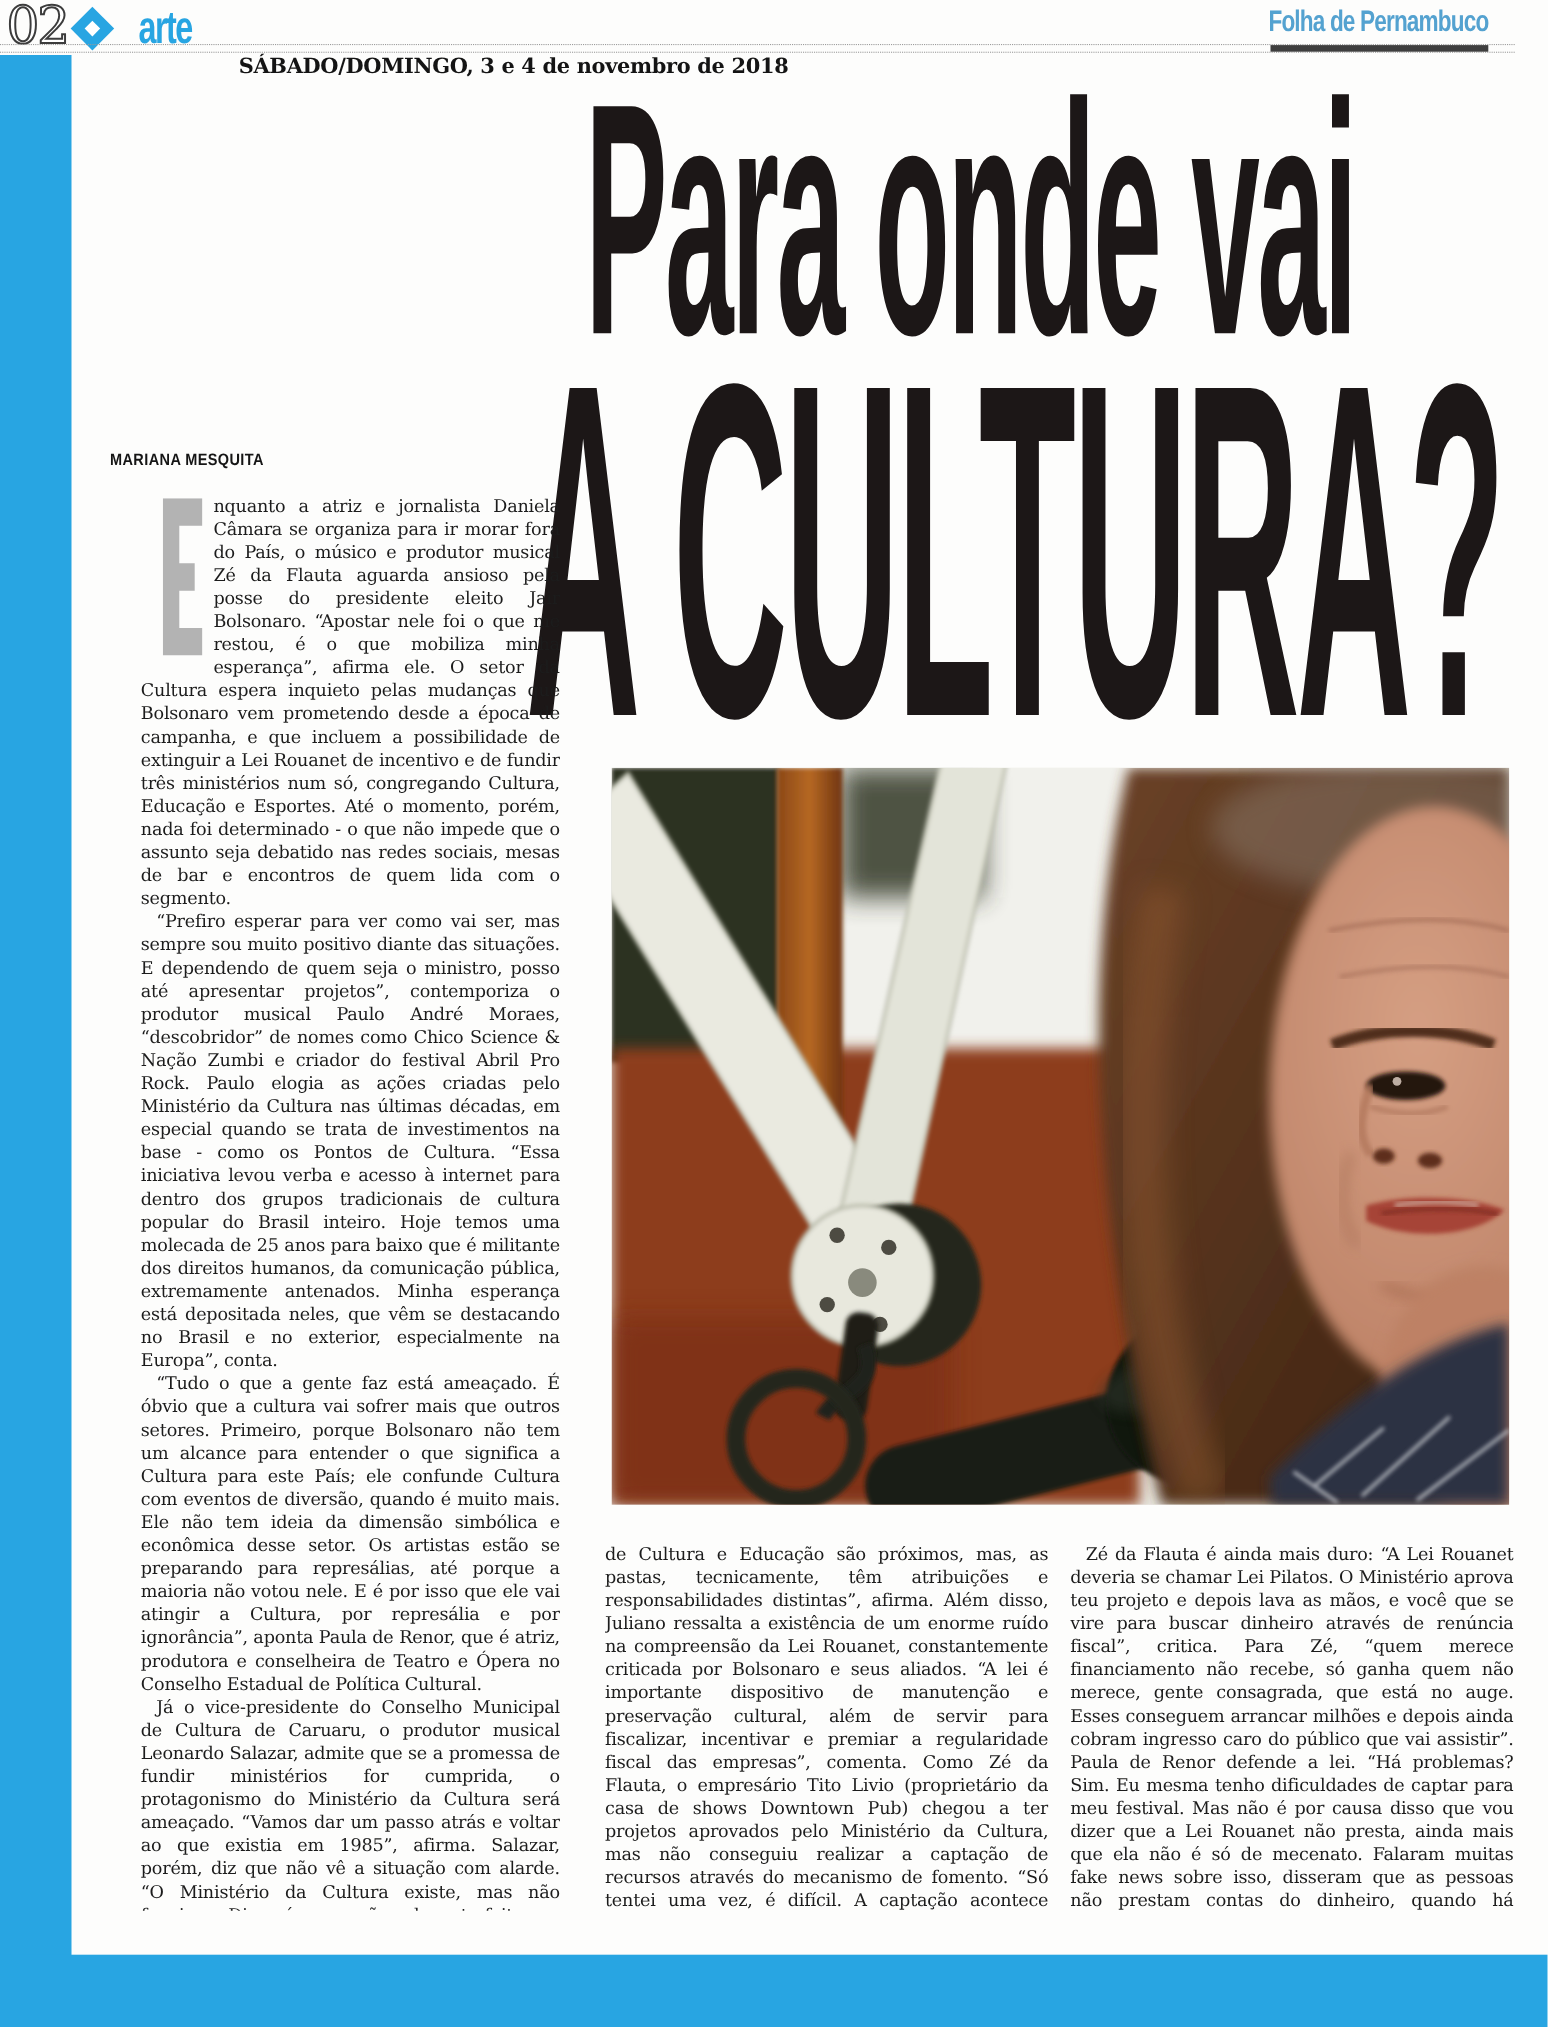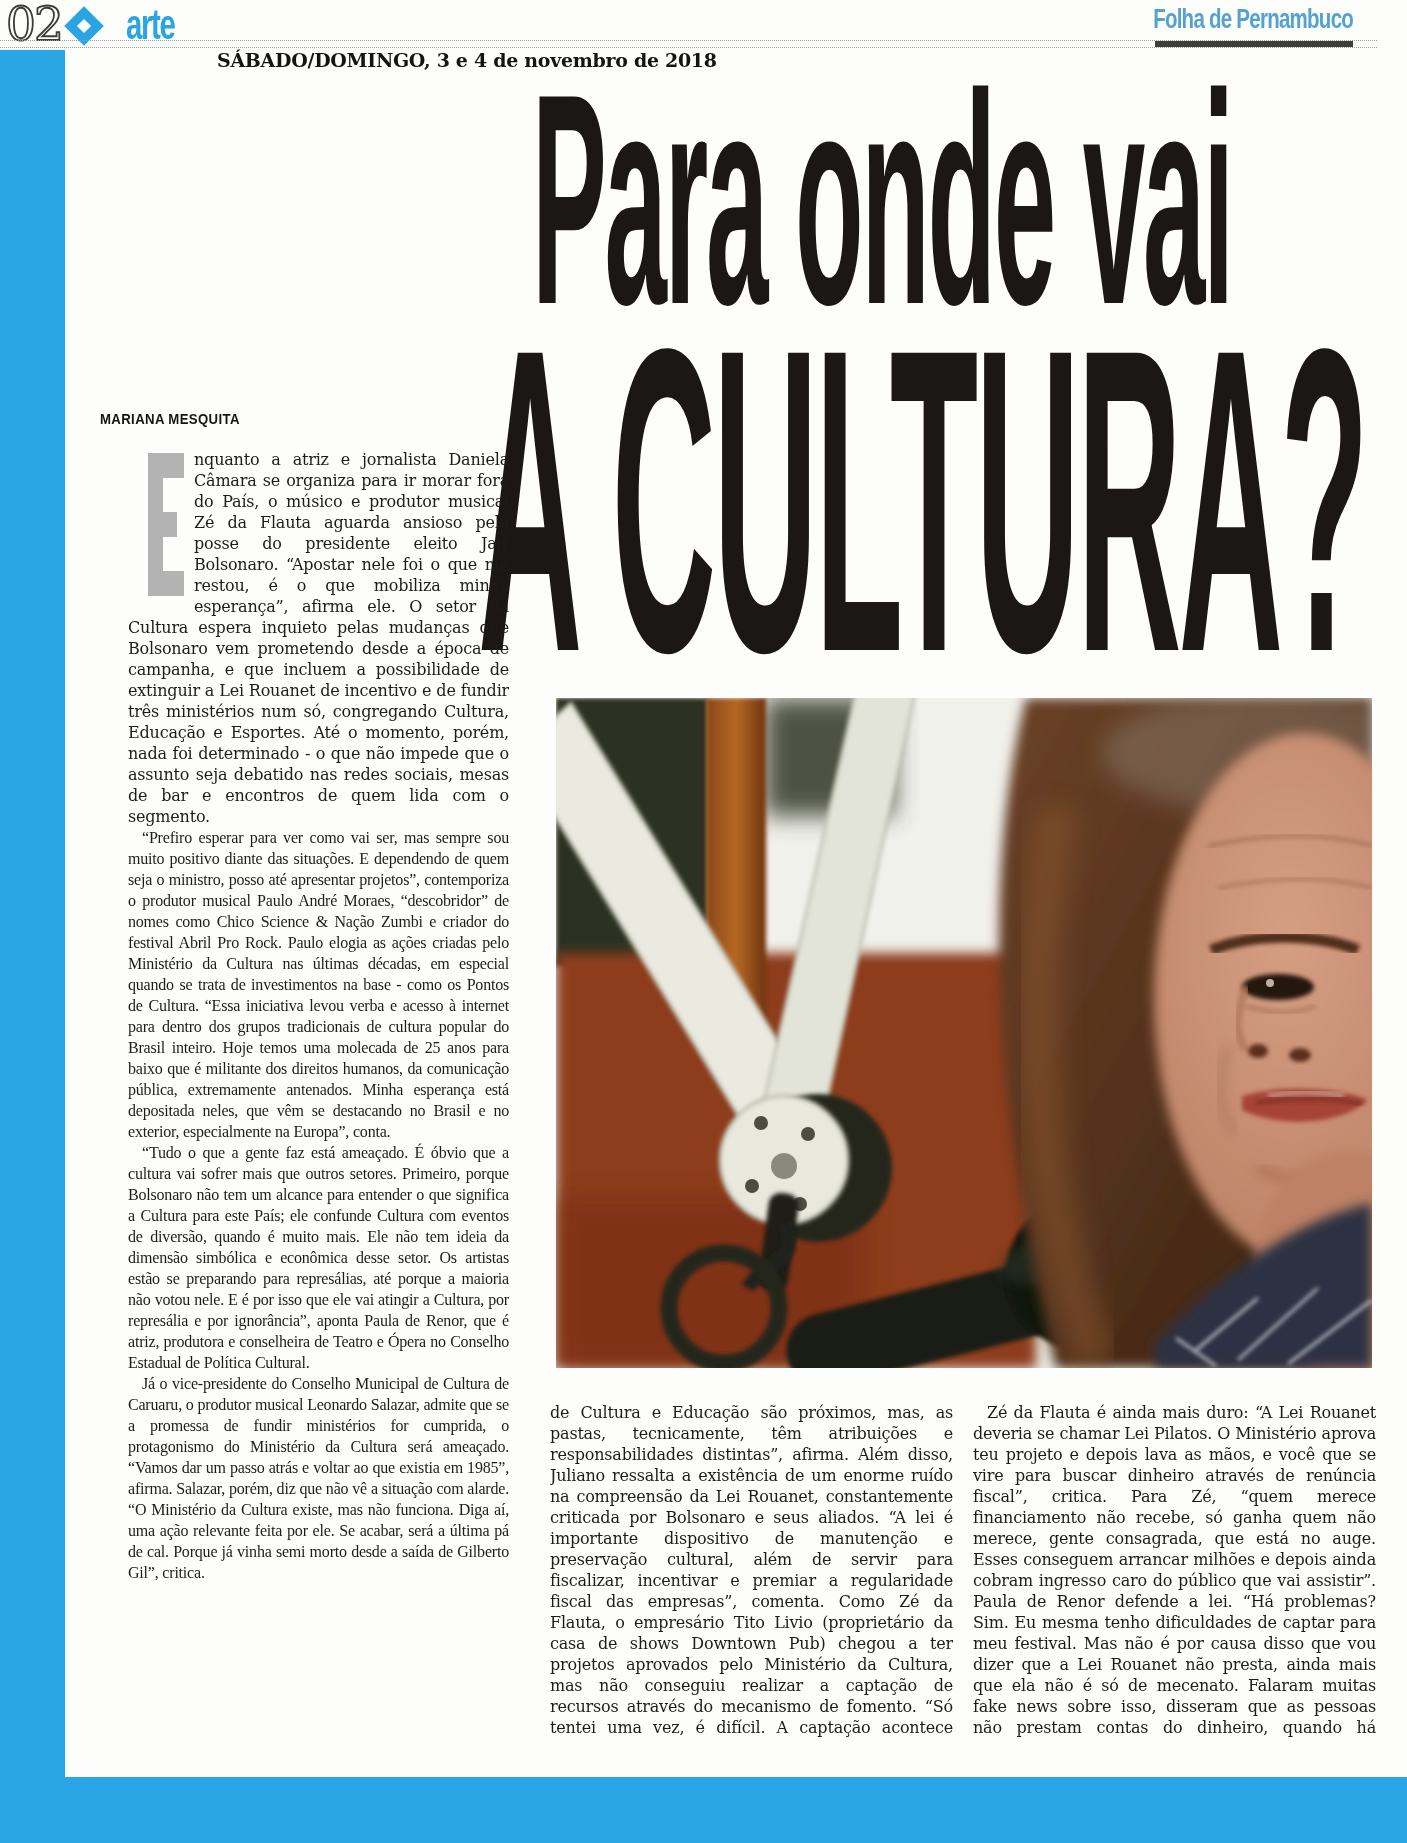--- a/index.html
+++ b/index.html
@@ -25,21 +25,21 @@
 
   
   .left-bar{position:absolute;left:0;top:50px;width:65px;height:1793px;background:var(--brand-blue);}
   .bottom-bar{position:absolute;left:0;top:1777px;width:1407px;height:66px;background:var(--brand-blue);}
 
   
   .standfirst{position:absolute;left:100px;top:80px;width:382px;font-family:"DejaVu Serif",serif;font-weight:bold;font-size:25px;line-height:32.5px;color:var(--brand-blue);letter-spacing:-0.3px;}
   .byline{position:absolute;left:100px;top:410px;font-family:"Liberation Sans",sans-serif;font-weight:bold;font-size:15px;letter-spacing:.4px;color:#151515;transform:scaleX(.88);transform-origin:left top;white-space:nowrap;}
   .bodycol{position:absolute;font-family:"DejaVu Serif",serif;font-size:16px;line-height:21px;color:#1c1c1c;text-align:justify;letter-spacing:-0.2px;overflow:hidden;}
   .bodycol p{margin:0;}
-  .bodycol p + p{text-indent:14px;font-family:Liberation Serif, serif;}
+  .bodycol p + p{text-indent:14px;}
   .col-1{left:88px;top:449px;width:381px;height:1288px;margin-left:40px;}
   .col-2{left:550px;top:1402px;width:403px;height:338px;}
   .col-3{left:973px;top:1402px;width:403px;height:338px;}
   .col-3 p{text-indent:14px;}
   .italic{}
   .drop-cap{float:left;width:66px;height:150px;}
   .drop-cap svg{display:block;margin:4px 0 0 20px;}
   .sr{position:absolute;width:1px;height:1px;overflow:hidden;clip:rect(0 0 0 0);}
 
   

